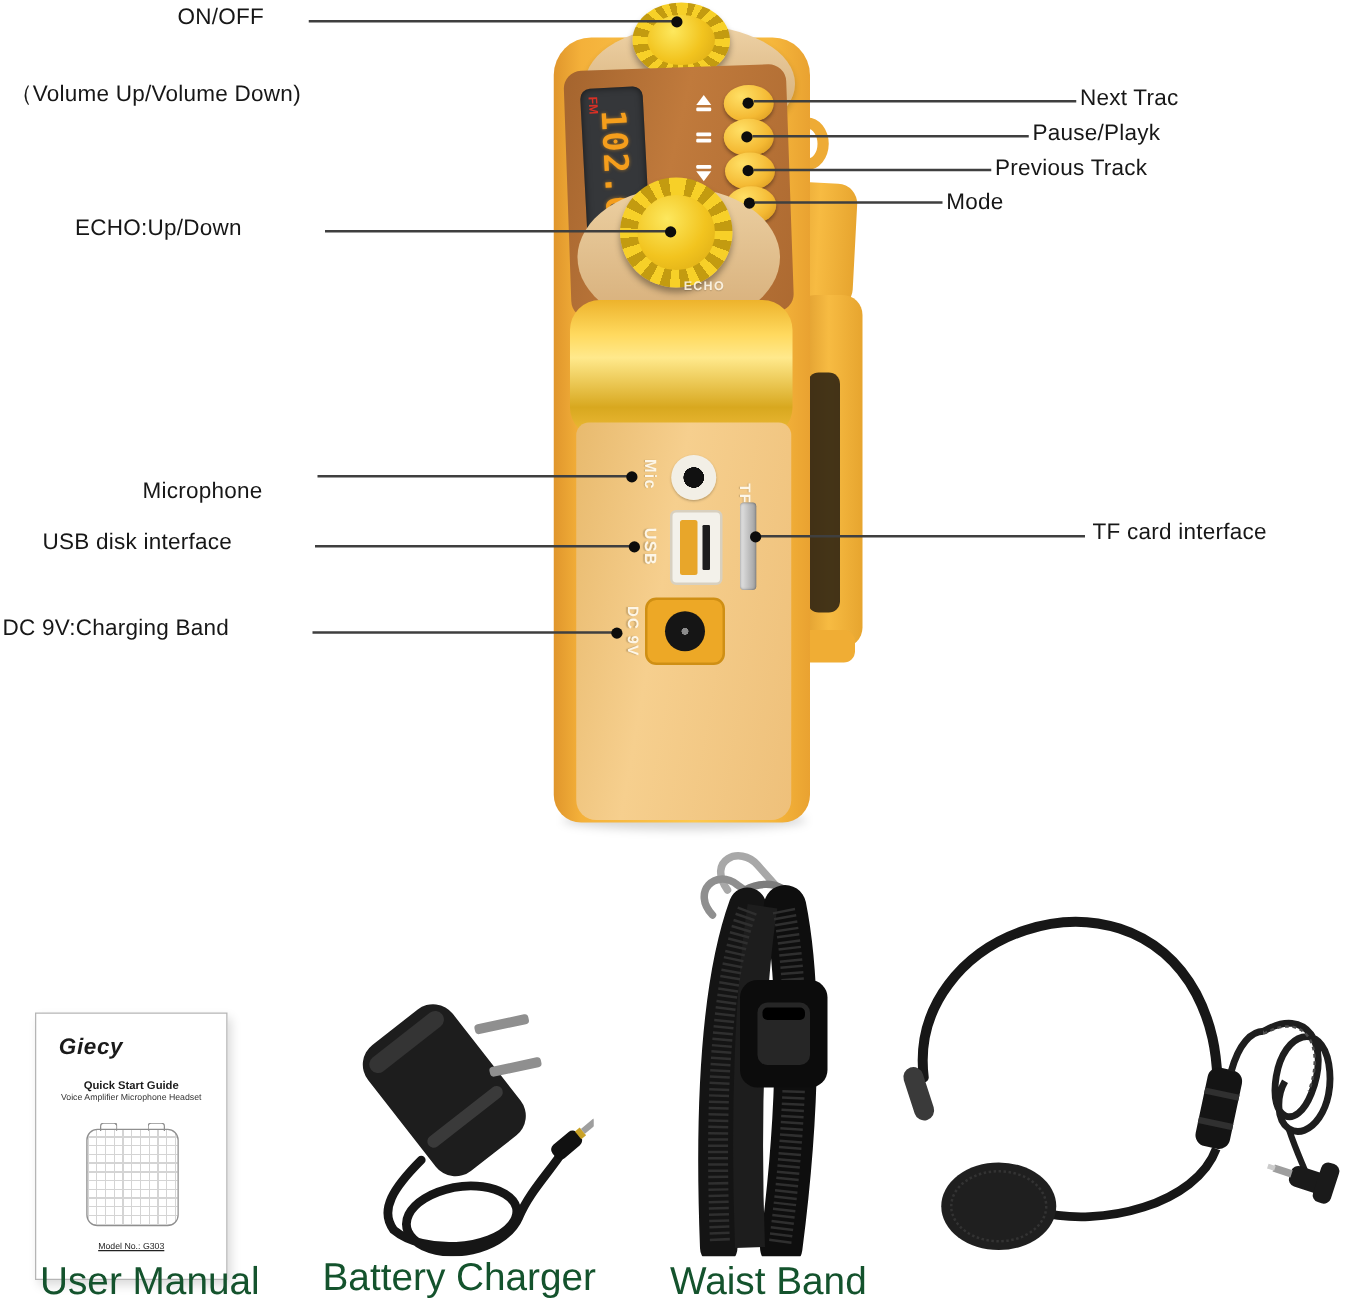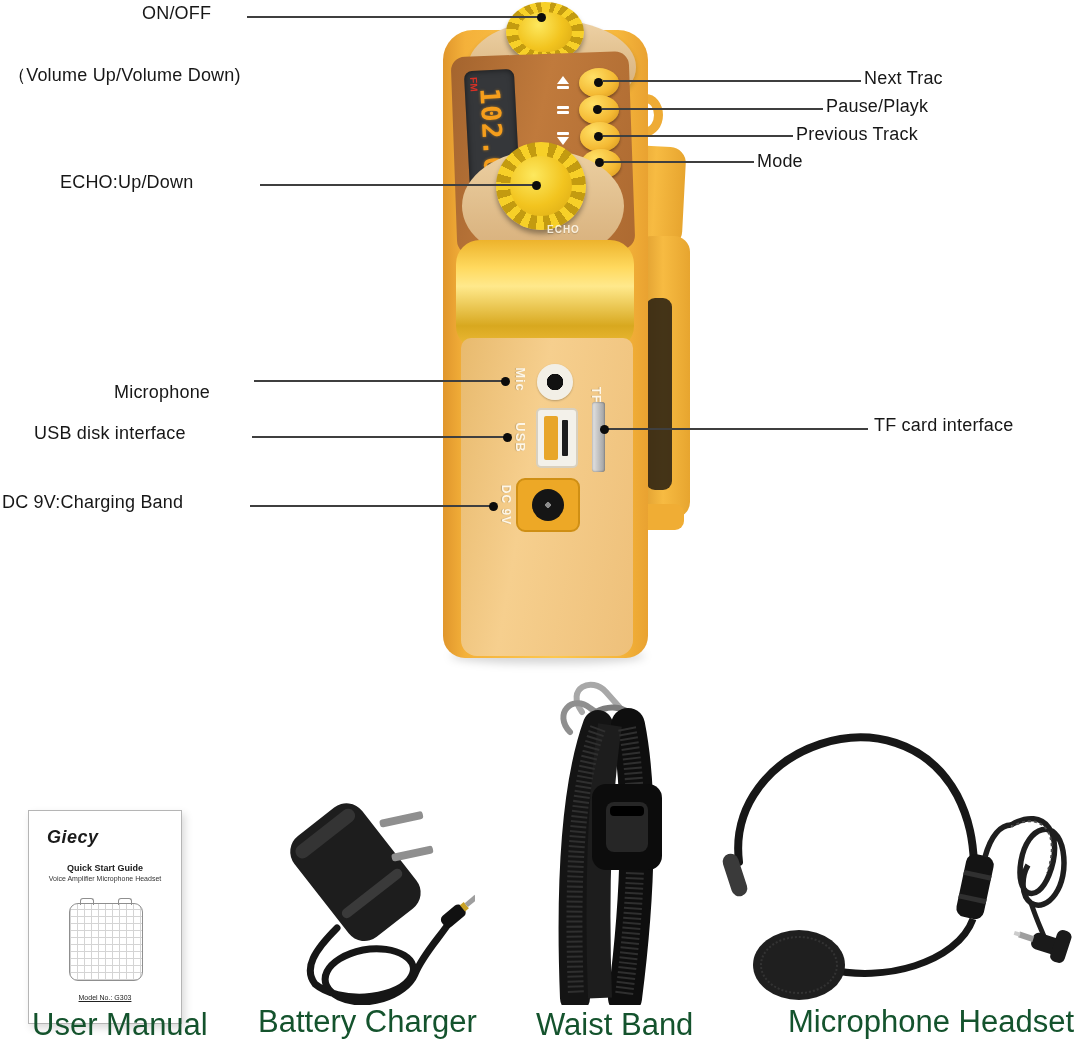--- a/index.html
+++ b/index.html
@@ -200,15 +200,14 @@
       <rect x="334" y="258" width="32" height="17" rx="6" fill="#1a1a1a"></rect>
       <rect x="356" y="248" width="15" height="33" rx="6" fill="#1a1a1a"></rect>
       <rect x="320" y="263" width="15" height="6" fill="#9e9e9e"></rect>
       <rect x="315" y="264" width="6" height="4" fill="#cccccc"></rect>
     </g>
   </svg>
 
   <div class="caption" style="left:32px;top:1007px;">User Manual</div>
   <div class="caption" style="left:258px;top:1004px;">Battery Charger</div>
   <div class="caption" style="left:536px;top:1007px;">Waist Band</div>
-  <div class="caption" style="left:788px;top:1004px;">Microphone Headset</div>
 
 </div>
 
 </body></html>

